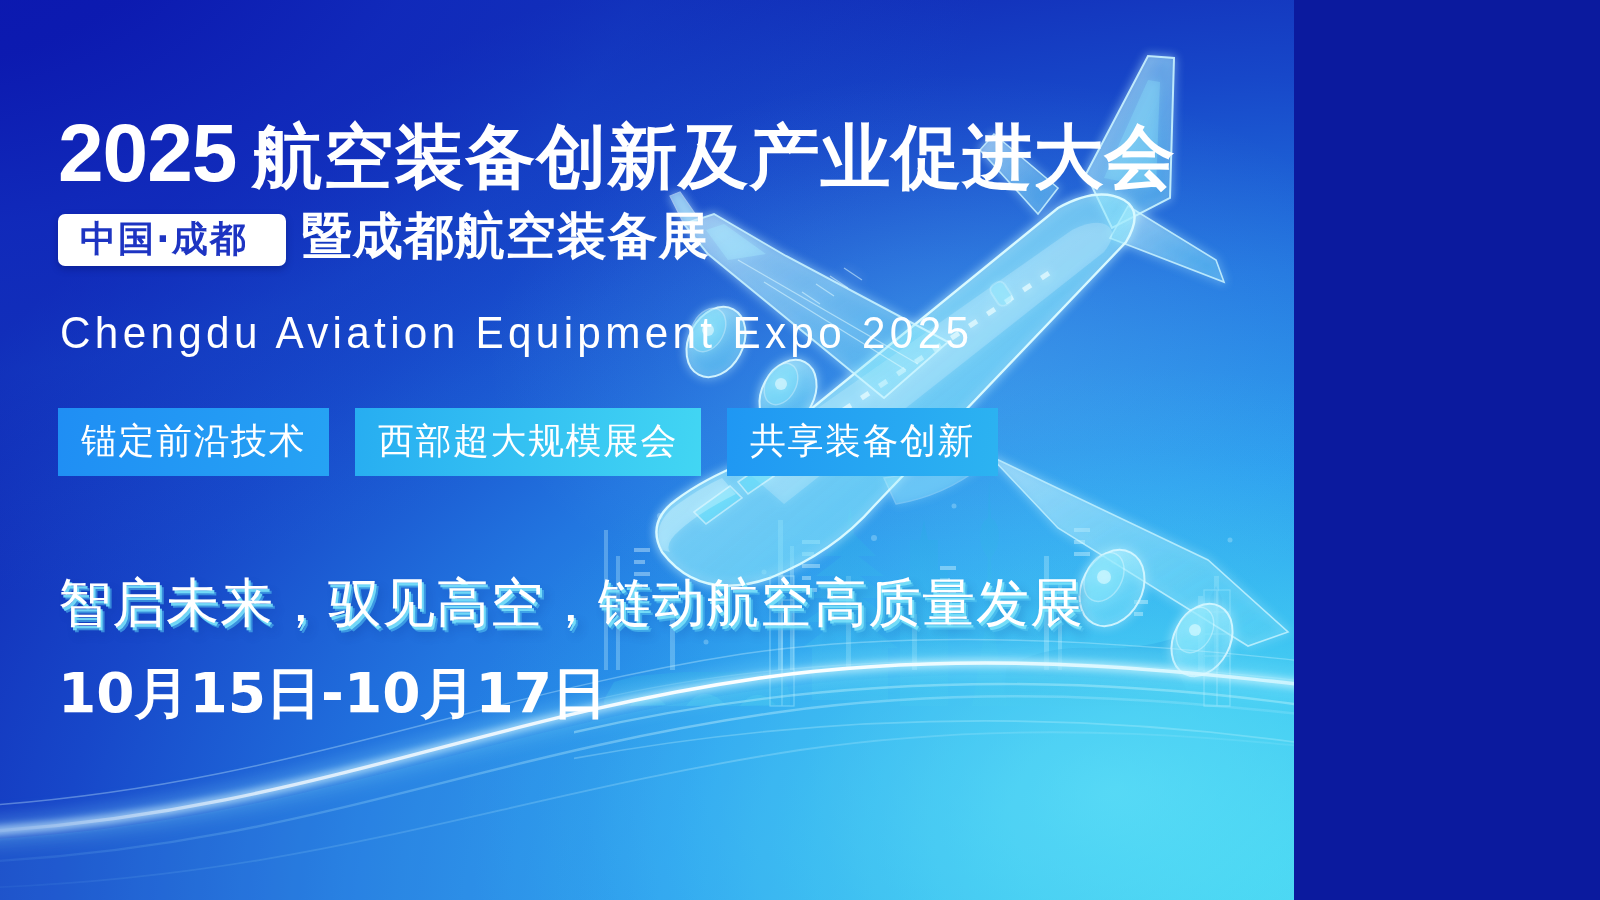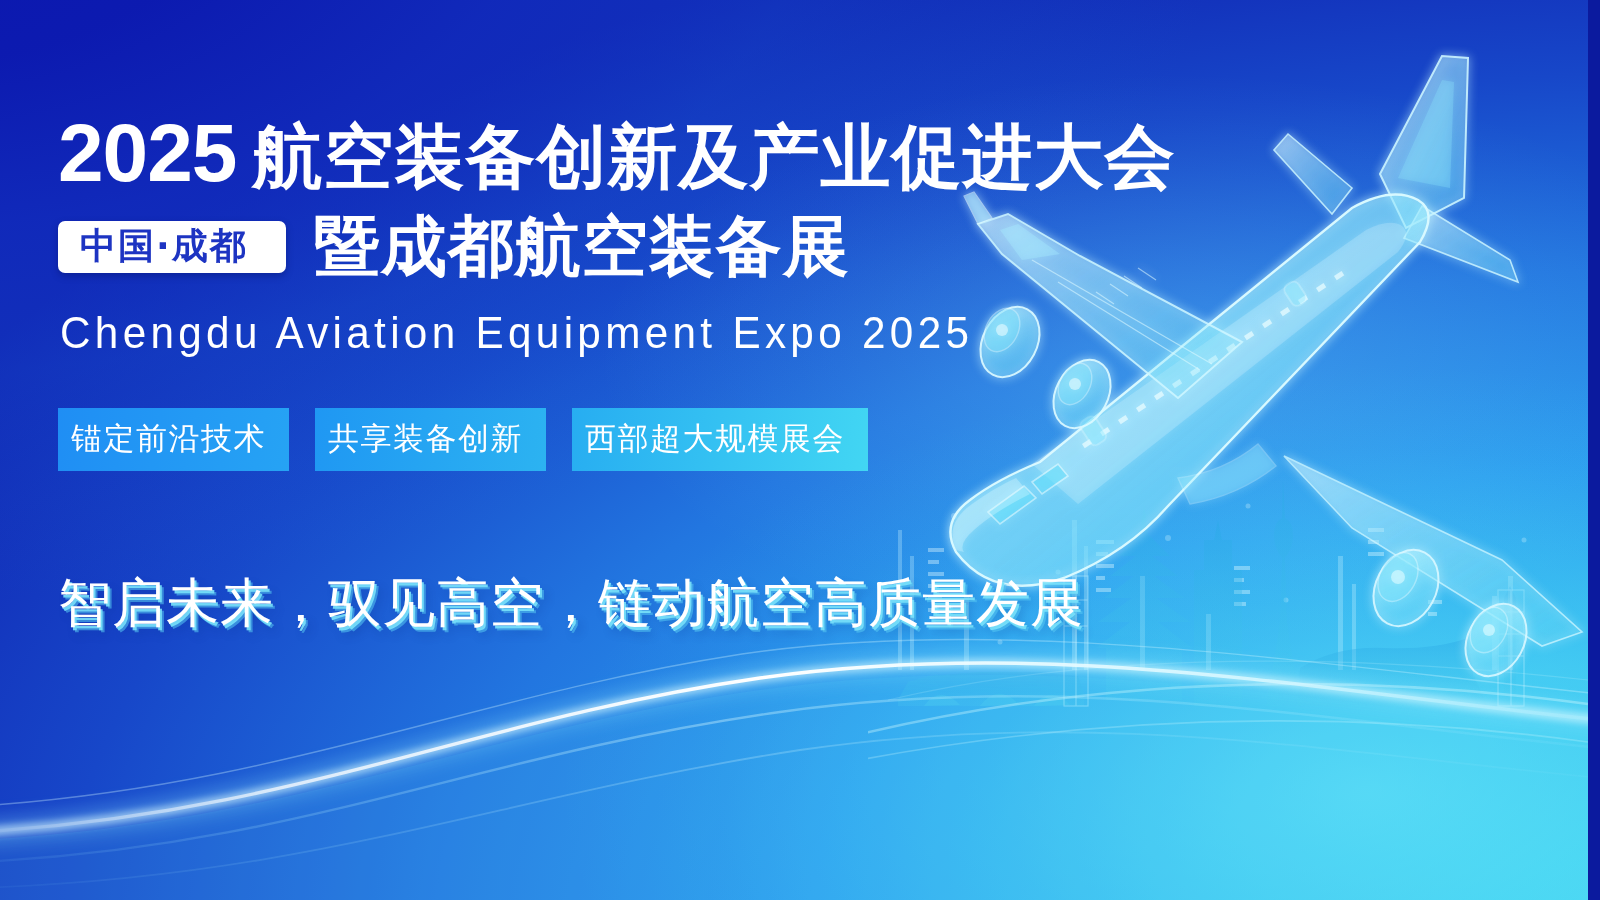--- a/index.html
+++ b/index.html
@@ -7,21 +7,21 @@
     padding: 0;
     background: #0b1a9e;
   }
   body {
     font-family: "Liberation Sans", "DejaVu Sans", sans-serif;
   }
 
   
   .banner {
     position: relative;
-    width: 1588px;
+    width: 1294px;
     height: 900px;
     overflow: hidden;
     
     background:
       radial-gradient(130% 120% at 108% 104%, #4ad8f2 0%, #3fd1f0 10%, #37bdef 26%, #2a9bee 44%, #2276e0 62%, #1747c9 80%, #0f20b0 100%);
   }
   
   .bg-deep {
     position: absolute;
     inset: 0;
@@ -116,26 +116,26 @@
     font-weight: bold;
     padding: 7px 38px 9px 22px;
     border-radius: 7px;
     line-height: 1;
     letter-spacing: 2px;
     box-shadow: 0 3px 7px rgba(2,14,90,0.35);
     font-family: "DejaVu Sans", "Liberation Sans", sans-serif;
   }
   .title-cn2 {
     color: #ffffff;
-    font-size: 66px;
+    font-size: 50px;
     font-weight: bold;
     line-height: 1;
-    margin-left: 28px;
+    margin-left: 16px;
     letter-spacing: 1px;
-    font-family: Liberation Serif, serif;
+    font-family: Liberation Mono, monospace;
   }
 
   .subtitle-en {
     position: absolute;
     top: 305px;
     left: 2px;
     color: #ffffff;
     font-size: 44px;
     font-weight: 400;
     letter-spacing: 4.5px;
@@ -148,24 +148,24 @@
 
   .tags {
     position: absolute;
     top: 408px;
     left: 0;
     display: flex;
     gap: 26px;
   }
   .tag {
     color: #ffffff;
-    font-size: 31px;
+    font-size: 36px;
     font-weight: normal;
     line-height: 1;
-    padding: 15px 23px 17px 13px;
+    padding: 15px 23px 17px 23px;
     letter-spacing: 1.5px;
     white-space: nowrap;
     font-family: "DejaVu Sans", "Liberation Sans", sans-serif;
   }
   .tag-0 { background: linear-gradient(100deg, #1f8ef4 0%, #26a3f4 100%); }
   .tag-1 { background: linear-gradient(100deg, #1f97f3 0%, #2cb3f1 100%); }
   .tag-2 { background: linear-gradient(100deg, #27adf1 0%, #42d6f3 100%); }
 
   .slogan {
     position: absolute;
@@ -464,21 +464,22 @@
 
     <div class="title-line2">
       <span class="city-badge">中国·成都</span>
       <span class="title-cn2">暨成都航空装备展</span>
     </div>
 
     <div class="subtitle-en">Chengdu Aviation Equipment Expo 2025</div>
 
     <div class="tags">
       <span class="tag tag-0">锚定前沿技术</span>
+      <span class="tag tag-2">西部超大规模展会</span>
       <span class="tag tag-1">共享装备创新</span>
-      <span class="tag tag-2">西部超大规模展会</span>
     </div>
 
     <div class="slogan">智启未来，驭见高空，链动航空高质量发展</div>
 
+    <div class="dates">10月15日-10月17日</div>
 
   </div>
 </div>
 
 </body></html>

